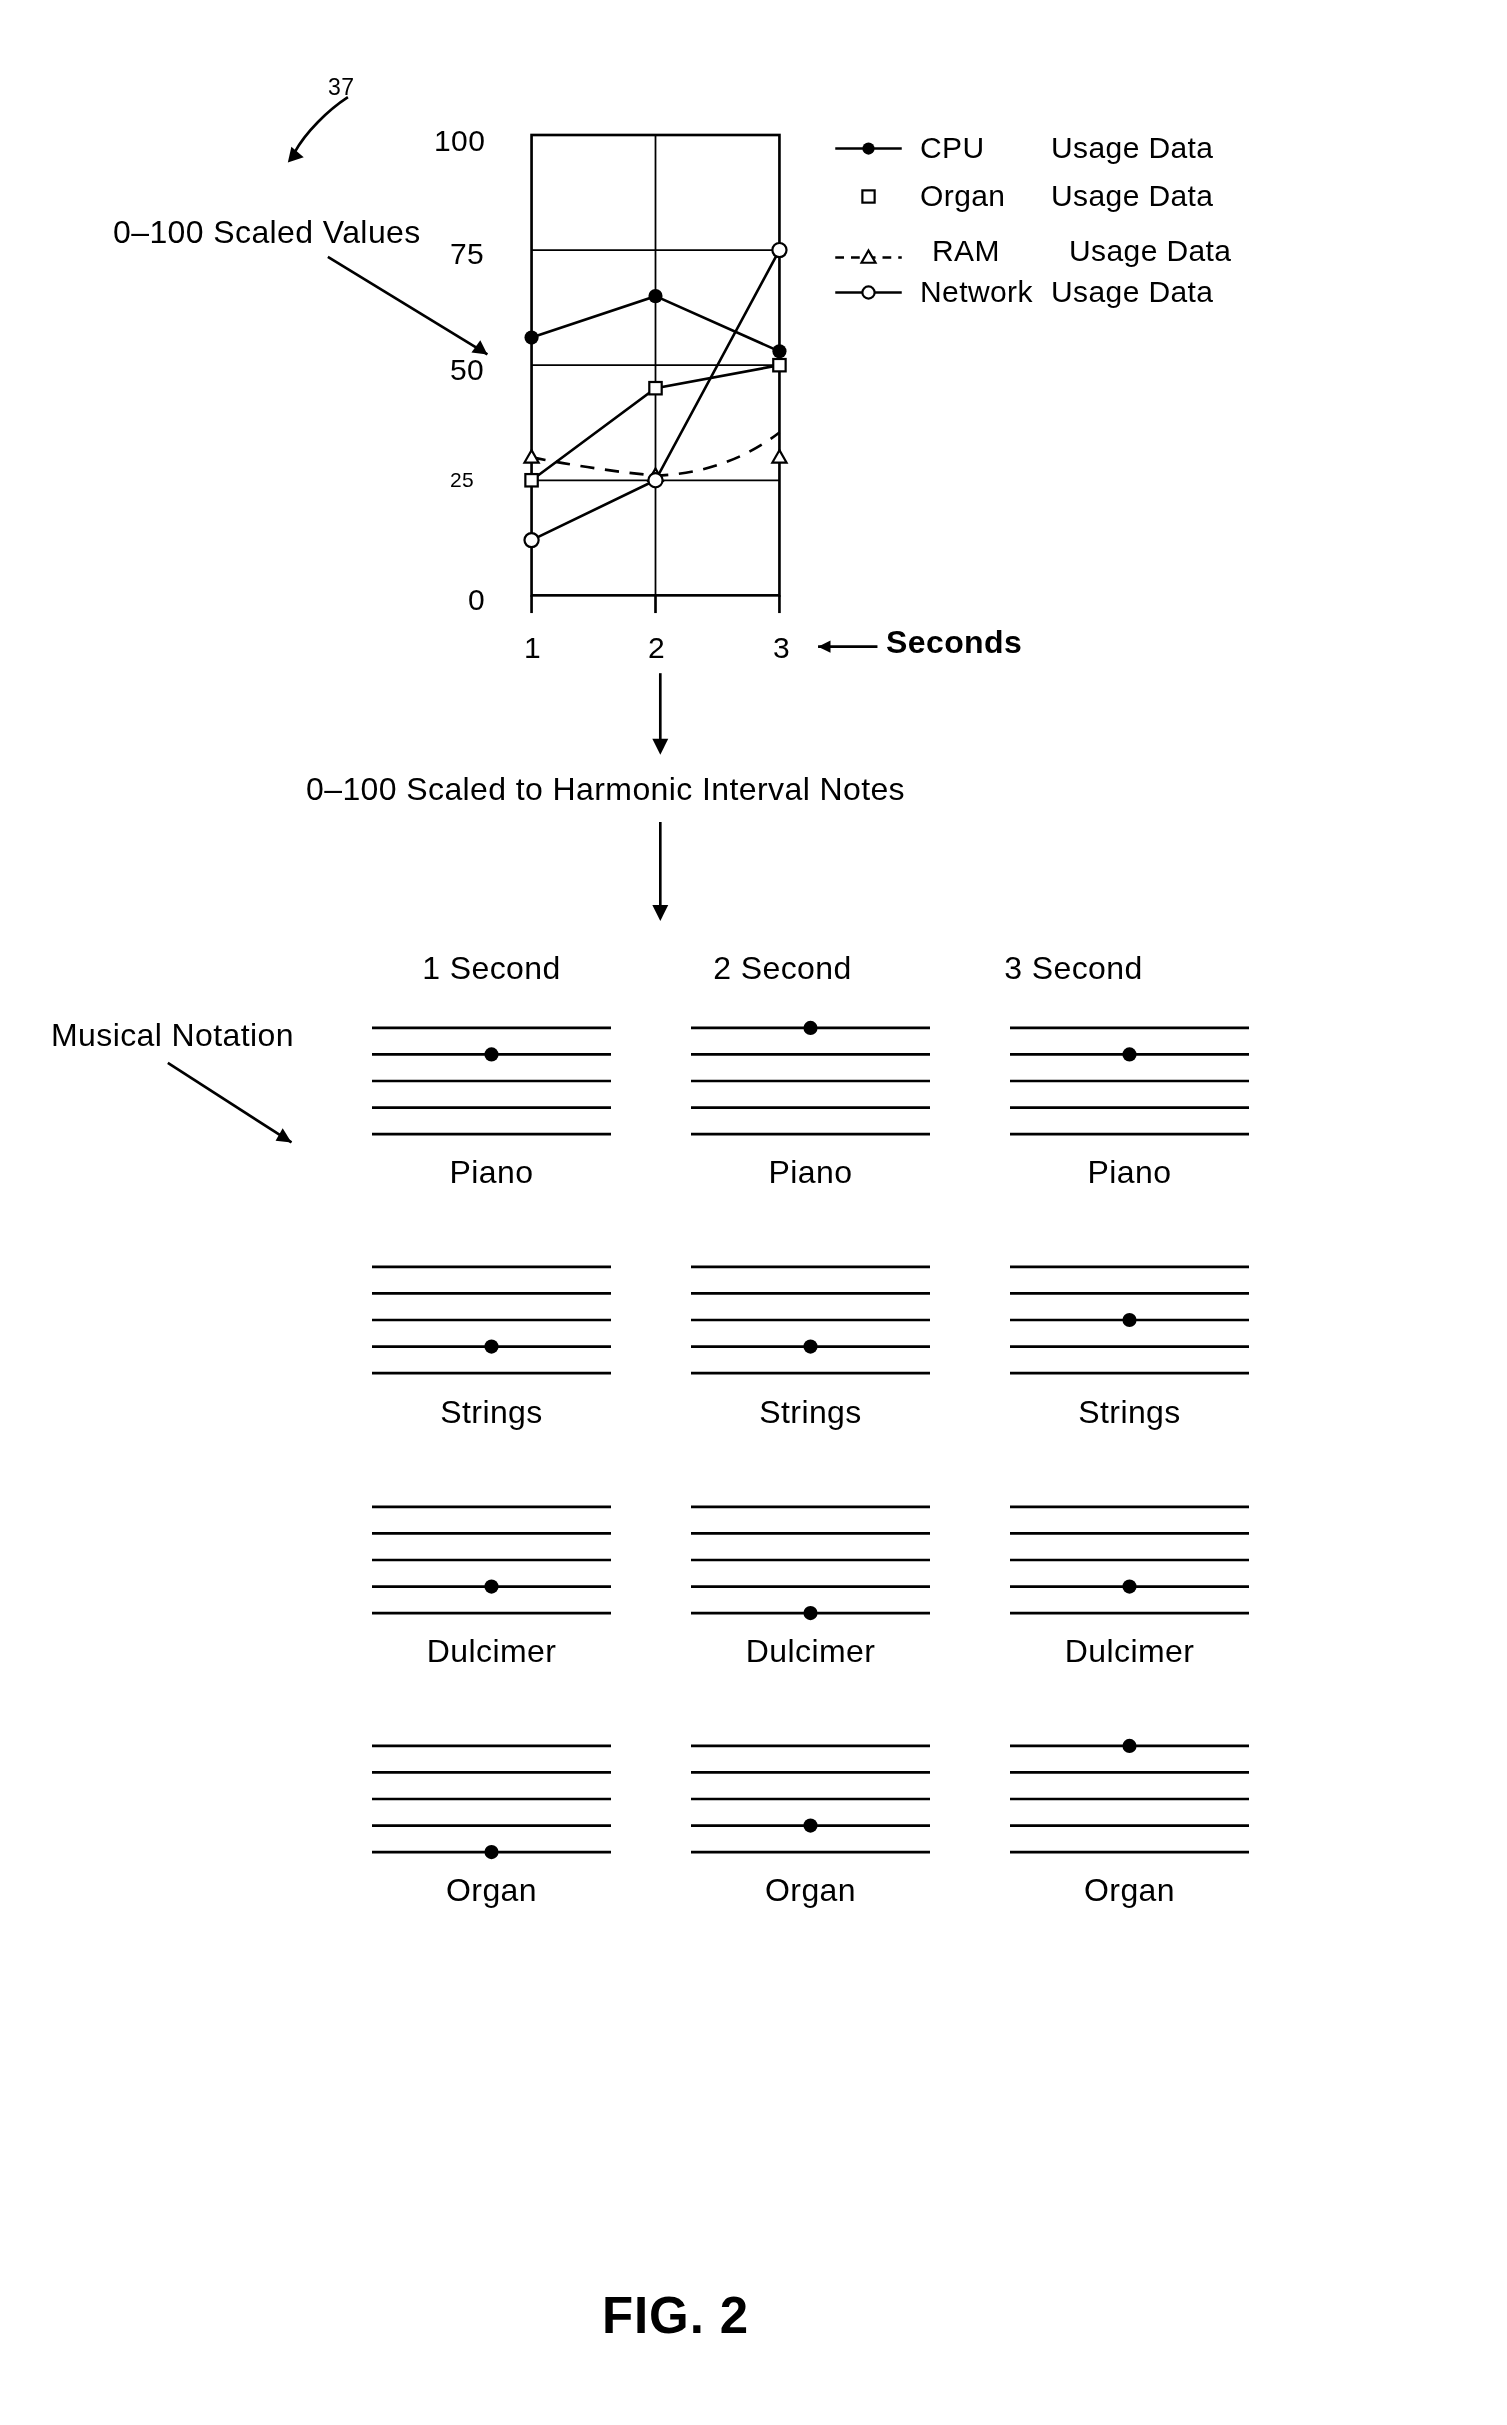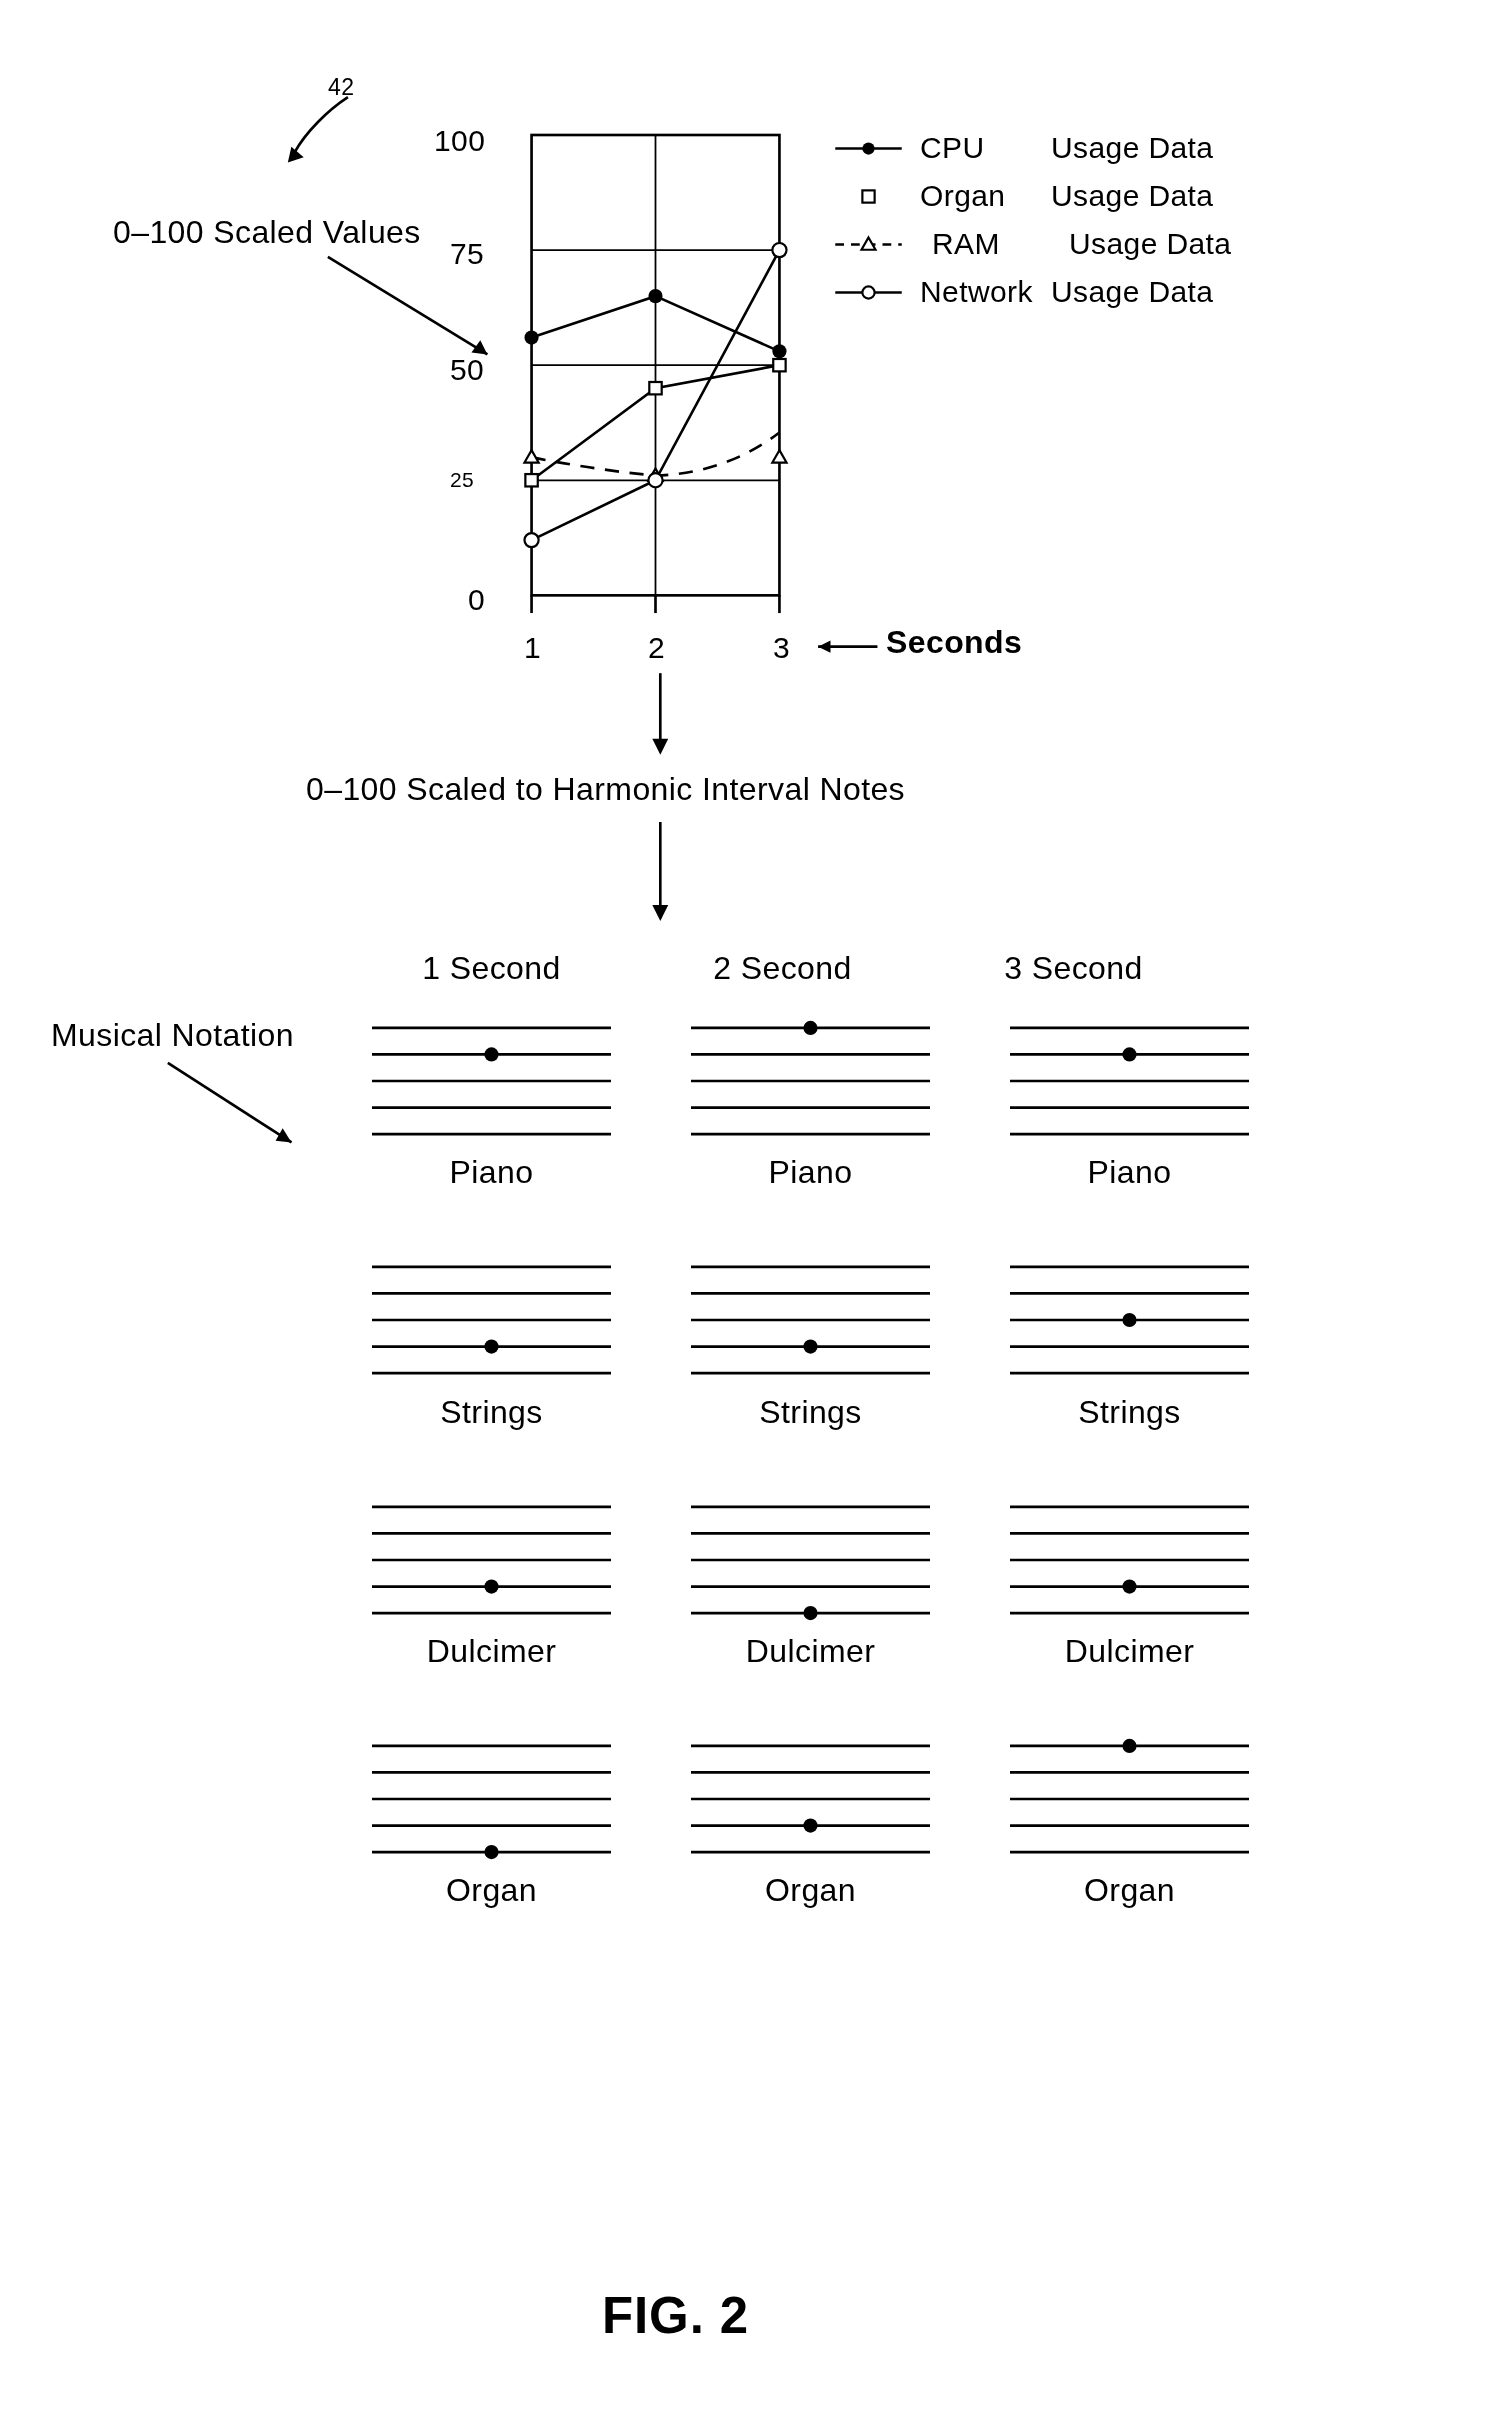--- a/index.html
+++ b/index.html
@@ -23,21 +23,21 @@
     font-size: 51px;
     letter-spacing: 0.9px;
   }
   svg { overflow: visible; }
 </style>
 </head>
 <body>
 
 <div class="page">
 
-  <div class="abs" style="left:328px; top:74px;">42</div>
+  <div class="abs" style="left:328px; top:74px;">37</div>
   <svg class="abs" style="left:279px; top:97px;" width="106" height="71" viewBox="0 0 120 80">
     <path d="M78 0 C 55 15, 30 40, 18 62" stroke="#000" stroke-width="3" fill="none"></path>
     <polygon points="14,56 10,74 28,68" fill="#000"></polygon>
   </svg>
 
   <div class="abs" style="left:113px; top:214px; font-size:32px;">0–100 Scaled Values</div>
   <svg class="abs" style="left:319px; top:248px;" width="195" height="133" viewBox="0 0 220 150">
     <line x1="10" y1="10" x2="190" y2="120" stroke="#000" stroke-width="3"></line>
     <polygon points="190,120 172,118 182,104" fill="#000"></polygon>
   </svg>
@@ -107,21 +107,21 @@
 
     <div style="display:flex; align-items:center; height:48px;">
       <svg width="71" height="21" viewBox="0 0 80 24">
         <rect x="33" y="5" width="14" height="14" fill="#fff" stroke="#000" stroke-width="2.5"></rect>
       </svg>
       <span style="width:16px;"></span>
       <span style="display:inline-block; width:131px;">Organ</span>
       <span>Usage Data</span>
     </div>
 
-    <div style="display:flex; align-items:center; height:48px;gap:6px;">
+    <div style="display:flex; align-items:flex-end; height:48px;gap:6px;">
       <svg width="71" height="21" viewBox="0 0 80 24">
         <line x1="2" y1="12" x2="78" y2="12" stroke="#000" stroke-width="3" stroke-dasharray="10 8"></line>
         <polygon points="40,4 48,18 32,18" fill="#fff" stroke="#000" stroke-width="2.5"></polygon>
       </svg>
       <span style="width:16px;"></span>
       <span style="display:inline-block; width:131px;">RAM</span>
       <span>Usage Data</span>
     </div>
 
     <div style="display:flex; align-items:center; height:48px;">

